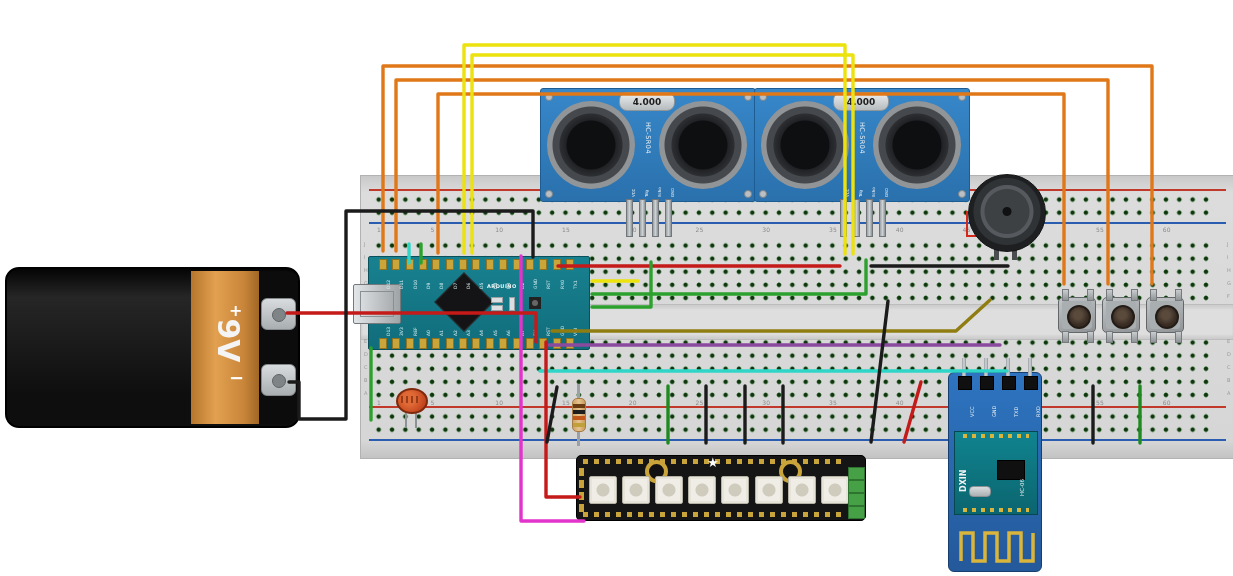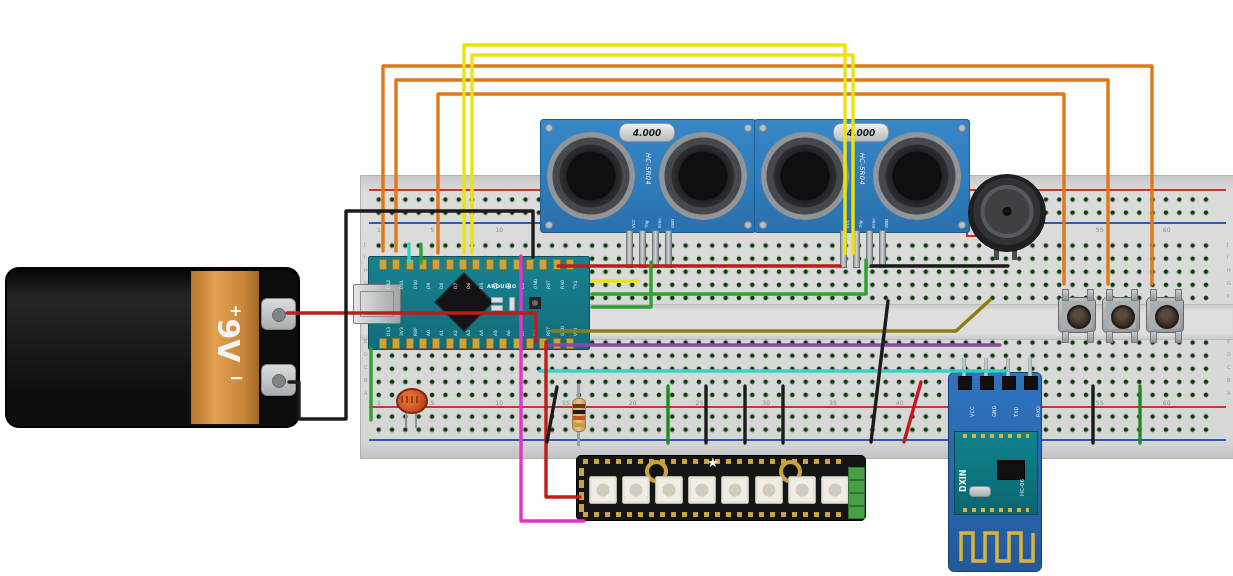--- a/index.html
+++ b/index.html
@@ -50,22 +50,22 @@
   .chip{position:absolute;left:74px;top:24px;width:40px;height:40px;background:#141416;
       border:1px solid #2c2c2f;transform:rotate(45deg);}
   .nbrand{position:absolute;left:118px;top:26px;font-size:5px;font-weight:bold;
       letter-spacing:.5px;color:#eef6f7;}
   .ncmp{position:absolute;background:#dcdfe1;border:1px solid #9aa0a3;}
   .nbtn{position:absolute;left:160px;top:40px;width:12px;height:12px;background:#222;}
   .nbtn::after{content:"";position:absolute;left:3px;top:3px;width:6px;height:6px;
       border-radius:50%;background:#666;}
 
   
-  .sensor{position:absolute;top:119px;width:214px;height:112px;z-index:15;
-      background:linear-gradient(#3787c9,#2a71ad);border:1px solid #1d5d94;border-radius:3px;font-style:italic;}
+  .sensor{position:absolute;top:88px;width:214px;height:112px;z-index:15;
+      background:linear-gradient(#3787c9,#2a71ad);border:1px solid #1d5d94;border-radius:3px;}
   .transducer{position:absolute;top:12px;width:88px;height:88px;border-radius:50%;
       background:radial-gradient(circle at 50% 50%,#0e0f11 0 24px,#202225 25px,#2c2e31 31px,#45484c 32px 38px,#929597 39px 44px);}
   .t-l{left:6px;} .t-r{left:118px;}
   .crystal{position:absolute;left:78px;top:3px;width:54px;height:17px;border-radius:8px;
       background:linear-gradient(#eceeef,#b6bbbe);border:1px solid #8f969a;
       display:flex;align-items:center;justify-content:center;font-size:9px;font-weight:bold;color:#1d1d1d;}
   .sname{position:absol ute;}
   .sensor .sname{position:absolute;left:79px;top:45px;width:56px;text-align:center;
       transform:rotate(90deg);font-size:6.5px;letter-spacing:.5px;color:#eaf1f5;}
   .sdot{position:absolute;width:6px;height:6px;border-radius:50%;background:#b9bfc2;border:1px solid #7e8487;}

